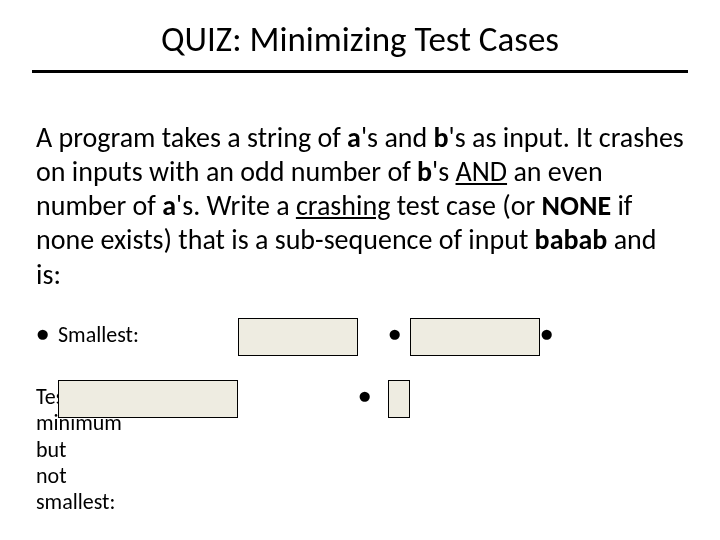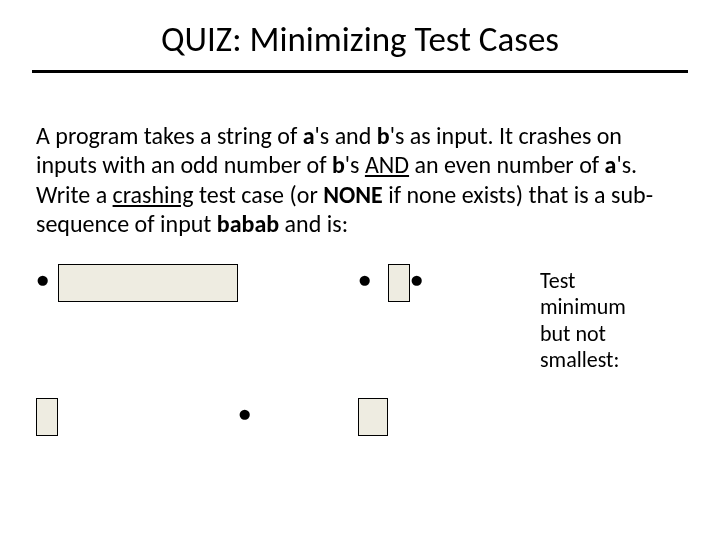--- a/index.html
+++ b/index.html
@@ -21,21 +21,21 @@
     font-size: 35px;
     font-weight: 400;
     padding-bottom: 10px;
   }
   .title-rule {
     border: none;
     border-top: 3px solid #000;
     margin: 0 0 48px 0;
   }
   .prompt {
-    font-size: 24px;
+    font-size: 28px;
     line-height: 1.22;
     margin: 0 4px 30px 4px;
   }
   .b { font-weight: 700; }
   .u { text-decoration: underline; }
   .grid {
     display: grid;
     grid-template-columns: 22px 180px 120px 30px 22px 130px 120px;
     row-gap: 28px;
     align-items: start;
@@ -66,20 +66,21 @@
   <h1 class="title">QUIZ: Minimizing Test Cases</h1>
   <hr class="title-rule">
 
   <p class="prompt">
     <span>A program takes a string of </span><span class="b">a</span><span>'s and </span><span class="b">b</span><span>'s as input. It crashes on inputs with an odd number of </span><span class="b">b</span><span>'s </span><span class="u">AND</span><span> an even number of </span><span class="b">a</span><span>'s. Write a </span><span class="u">crashing</span><span> test case (or </span><span class="b">NONE</span><span> if none exists) that is a sub-sequence of input </span><span class="b">babab</span><span> and is:</span>
   </p>
 
   <div class="grid">
 
     <div class="bullet">●</div>
+    <div class="item-label">Smallest:</div>
     <div class="answer-box"></div>
     <div class="gap"></div>
     <div class="bullet">●</div>
     <div class="answer-box"></div>
 
     <div class="bullet">●</div>
     <div class="item-label">Test minimum but not smallest:</div>
     <div class="answer-box"></div>
     <div class="gap"></div>
     <div class="bullet">●</div>

